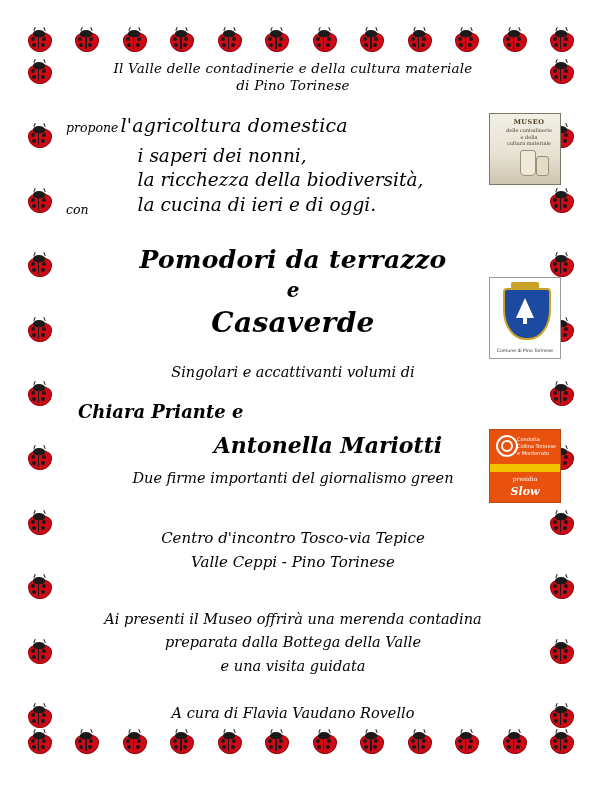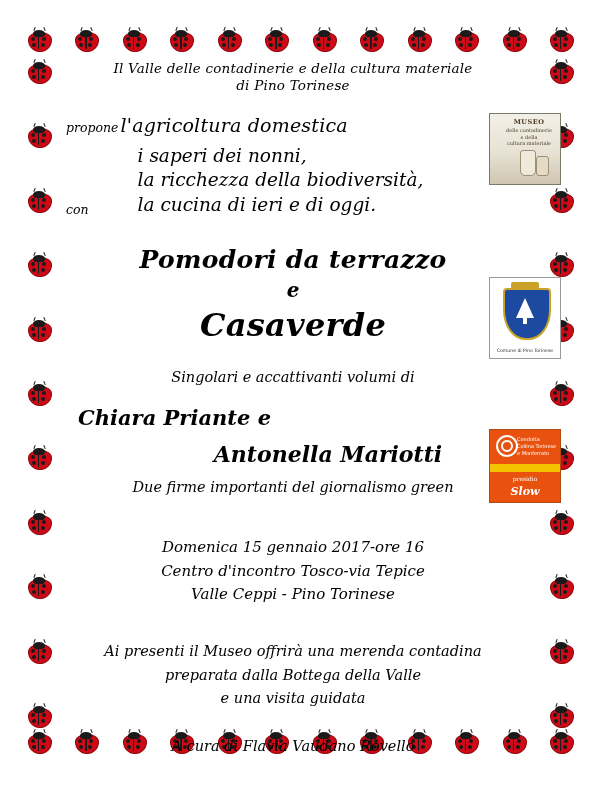--- a/index.html
+++ b/index.html
@@ -150,31 +150,31 @@
     font-weight: bold;
     margin-top: 26px;
     letter-spacing: 0.3px;
   }
   .title-e {
     font-size: 20px;
     font-weight: bold;
     margin-top: 2px;
   }
   .title-big2 {
-    font-size: 32px;
+    font-size: 28px;
     font-weight: bold;
     margin-top: 2px;
     letter-spacing: 0.3px;
   }
   .subtitle {
     font-size: 14.5px;
     margin-top: 22px;
   }
   .author1 {
-    font-size: 21px;
+    font-size: 18px;
     font-weight: bold;
     margin-top: 18px;
     text-align: left;
     padding-left: 20px;
   }
   .author2 {
     font-size: 22px;
     font-weight: bold;
     margin-top: 8px;
     text-align: center;
@@ -955,21 +955,20 @@
     <div class="title-e">e</div>
     <div class="title-big2">Casaverde</div>
 
     <div class="subtitle">Singolari e accattivanti volumi di</div>
 
     <div class="author1">Chiara Priante  e</div>
     <div class="author2">Antonella Mariotti</div>
     <div class="firme">Due firme importanti del giornalismo green</div>
 
     <div class="when">
-      <div>Domenica 15 gennaio 2017-ore 16</div>
       <div>Centro d'incontro Tosco-via Tepice</div>
       <div>Valle Ceppi - Pino Torinese</div>
     </div>
 
     <div class="merenda">
       <div>Ai presenti il Museo offrirà una merenda contadina</div>
       <div>preparata dalla Bottega della Valle</div>
       <div>e una visita guidata</div>
     </div>
 

